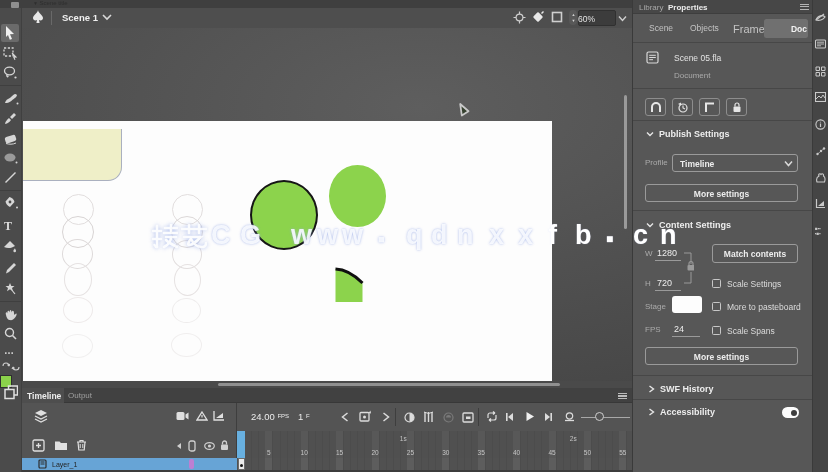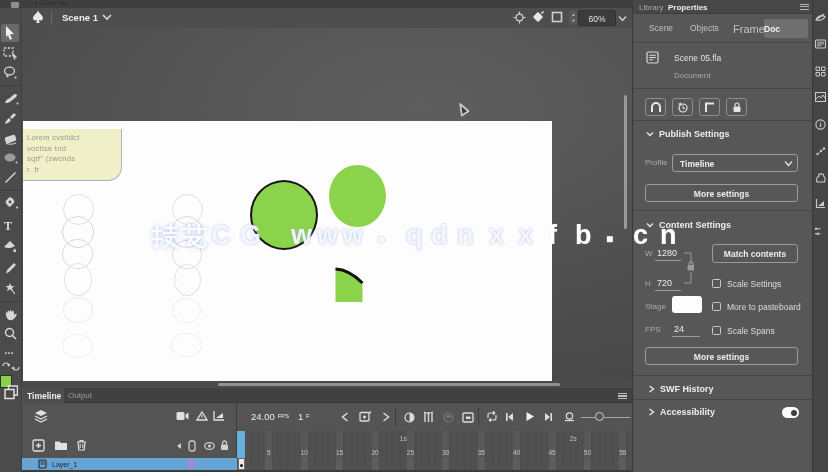--- a/index.html
+++ b/index.html
@@ -45,33 +45,32 @@
       </svg>
 </div>
 <div class="abs" style="left:551px;top:11px;">
 <svg width="12" height="12" viewBox="0 0 12 12">
         <rect x="1.5" y="1.5" width="9" height="9" fill="none" stroke="#cfcfcf" stroke-width="1.6"></rect>
       </svg>
 </div>
 <div class="abs" style="left:569px;top:10px;width:8px;height:15px;background:#585858;border-radius:4px;"></div>
 <div class="abs" style="left:570.5px;top:12px;color:#cfcfcf;font-size:4px;line-height:5.5px;text-align:center;width:6px;">▲<br>▼</div>
 <div class="abs" style="left:578px;top:10px;width:38px;height:16px;background:#3c3c3c;border:1px solid #303030;border-radius:2px;"></div>
-<div class="abs txt" style="left:578px;top:14px;width:38px;text-align:center;font-size:8.5px;color:#e3e3e3;">60%</div>
+<div class="abs txt" style="left:578px;top:14px;width:14px;text-align:center;font-size:8.5px;color:#e3e3e3;">60%</div>
 <div class="abs" style="left:618px;top:15px;">
 <svg width="9" height="7" viewBox="0 0 9 7">
         <path d="M1 1.5 L4.5 5.5 L8 1.5" stroke="#cfcfcf" stroke-width="1.4" fill="none"></path>
       </svg>
 </div>
 
 <div class="abs" style="left:22px;top:28px;width:610px;height:360px;background:radial-gradient(ellipse 600px 300px at 65% 22%, #5e5e5e 0%, #515151 55%, #474747 100%);"></div>
 
 <div class="abs" style="left:23px;top:121px;width:529px;height:260px;background:#fdfdfd;"></div>
 
 <div class="abs" style="left:23px;top:129px;width:99px;height:52px;background:#efefc8;border-right:1px solid #aab0bf;border-bottom:1px solid #aab0bf;border-radius:0 0 14px 0;"></div>
-<div class="abs" style="left:27px;top:133px;width:92px;color:#989a90;font-size:7.5px;line-height:10.5px;filter:blur(0.6px);letter-spacing:0.3px;">Lorem cvstldct<br>voctlse tnd<br>sqtf" (zwcnds<br>r. fr</div>
 
 <div class="abs" style="left:63px;top:194px;width:31px;height:31px;border:1.5px solid #e2dede;border-radius:50%;"></div>
 <div class="abs" style="left:62px;top:216px;width:32px;height:32px;border:1.5px solid #d8d4d4;border-radius:50%;"></div>
 <div class="abs" style="left:62px;top:239px;width:31px;height:30px;border:1.5px solid #dedada;border-radius:50%;"></div>
 <div class="abs" style="left:64px;top:263px;width:28px;height:33px;border:1.5px solid #e6e2e2;border-radius:50%;"></div>
 <div class="abs" style="left:63px;top:297px;width:30px;height:26px;border:1.5px solid #eeeaea;border-radius:50%;"></div>
 <div class="abs" style="left:62px;top:334px;width:31px;height:24px;border:1.5px solid #f0efef;border-radius:50%;"></div>
 
 <div class="abs" style="left:172px;top:194px;width:31px;height:31px;border:1.5px solid #e2dede;border-radius:50%;"></div>
 <div class="abs" style="left:171px;top:216px;width:32px;height:32px;border:1.5px solid #dcd8d8;border-radius:50%;"></div>
@@ -526,21 +525,21 @@
 <div class="abs" style="left:639px;top:3px;font-size:8px;color:#a8a8a8;">Library</div>
 <div class="abs" style="left:668px;top:3px;font-size:8px;font-weight:bold;color:#ededed;">Properties</div>
 <div class="abs" style="left:800px;top:4px;width:9px;height:6px;border-top:1.3px solid #b5b5b5;border-bottom:1.3px solid #b5b5b5;">
       <div style="margin-top:1.2px;height:1.3px;background:#b5b5b5;"></div>
     </div>
 
 <div class="abs" style="left:649px;top:23px;font-size:8.5px;color:#c3c3c3;">Scene</div>
 <div class="abs" style="left:690px;top:23px;font-size:8.5px;color:#c3c3c3;">Objects</div>
 <div class="abs" style="left:733px;top:23px;font-size:11px;color:#c3c3c3;">Frame</div>
 <div class="abs" style="left:764px;top:19px;width:44px;height:19px;background:#707070;border-radius:2.5px;"></div>
-<div class="abs" style="left:764px;top:24px;width:43px;text-align:left;font-size:8.5px;font-weight:bold;color:#f2f2f2;">Doc</div>
+<div class="abs" style="left:764px;top:24px;width:43px;text-align:right;font-size:8.5px;font-weight:bold;color:#f2f2f2;">Doc</div>
 <div class="abs" style="left:633px;top:42px;width:179px;height:1px;background:#474747;"></div>
 
 <div class="abs" style="left:646px;top:51px;">
       <svg width="13" height="13" viewBox="0 0 13 13">
         <rect x="1" y="1" width="11" height="11" rx="1.5" fill="none" stroke="#d9d9d9" stroke-width="1.2"></rect>
         <path d="M3.2 4.3 H9.8 M3.2 6.5 H9.8 M3.2 8.7 H7" stroke="#d9d9d9" stroke-width="1"></path>
       </svg>
     </div>
 <div class="abs" style="left:674px;top:53px;font-size:8.5px;color:#e3e3e3;">Scene 05.fla</div>
 <div class="abs" style="left:674px;top:71px;font-size:8px;color:#ababab;">Document</div>

